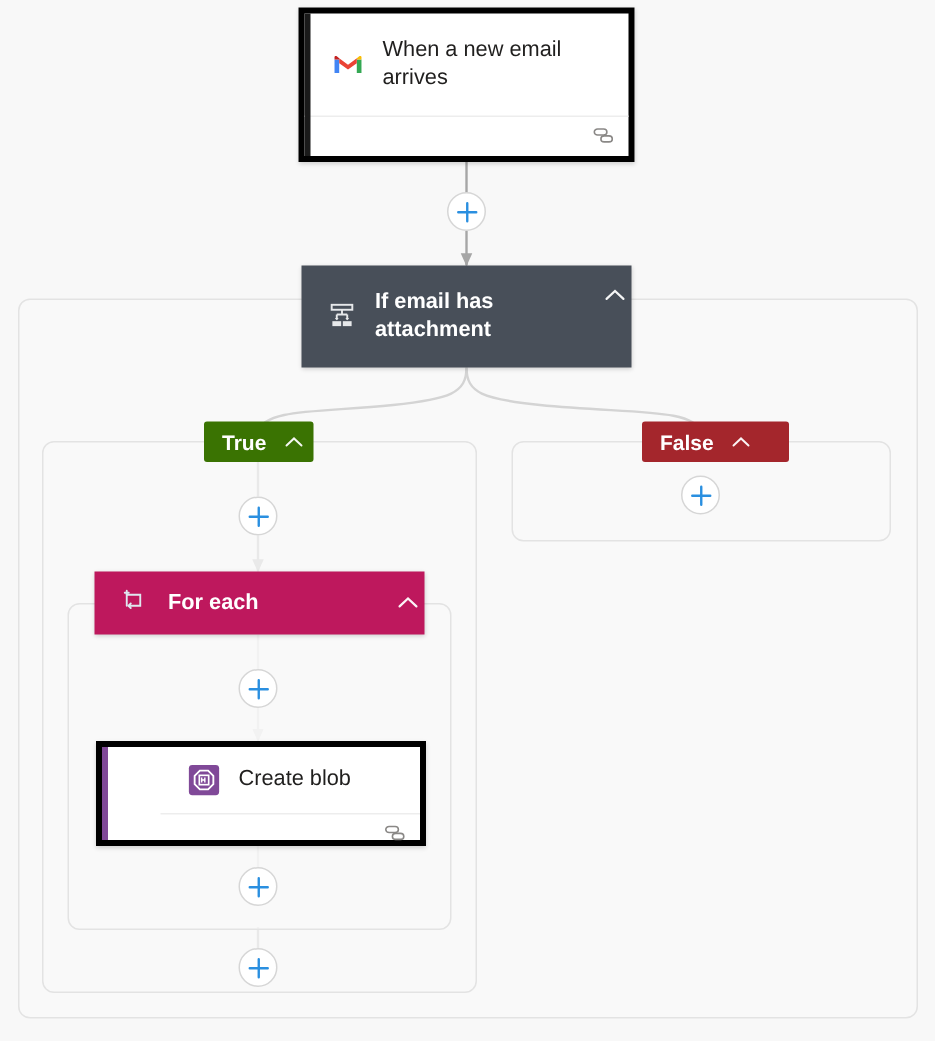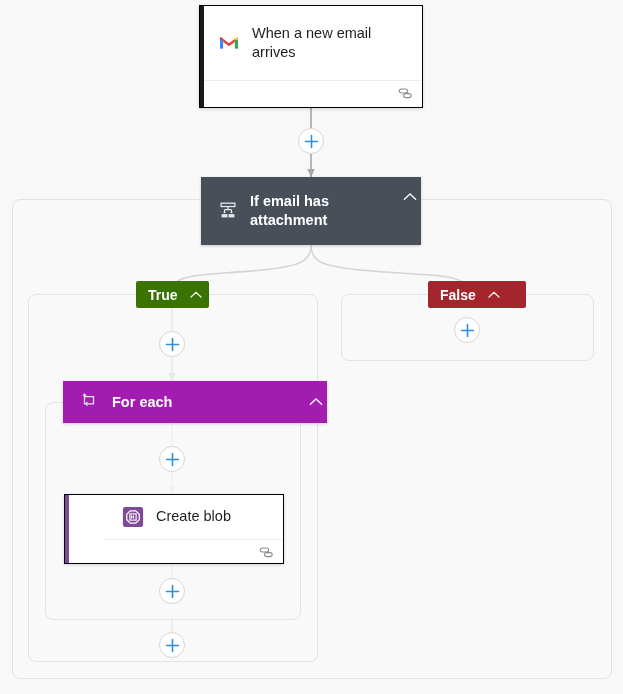--- a/index.html
+++ b/index.html
@@ -26,21 +26,21 @@
     top: 0;
     width: 623px;
     height: 694px;
     pointer-events: none;
   }
 
   
   .card {
     position: absolute;
     background: #ffffff;
-    border: 1px solid #000000;
+    border: 4px solid #000000;
     box-shadow: 0 1px 3px rgba(0,0,0,0.16);
     box-sizing: border-box;
     display: flex;
     flex-direction: column;
   }
   .card .accent {
     position: absolute;
     left: 0;
     top: 0;
     bottom: 0;
@@ -261,21 +261,21 @@
       <path d="M8 1.6 L8 14.4 M1.6 8 L14.4 8" stroke="#2a8fe0" stroke-width="1.7" stroke-linecap="round"></path>
     </svg>
   </div>
 
   <div class="plus" style="left:159px; top:331px;">
     <svg viewBox="0 0 16 16" xmlns="http://www.w3.org/2000/svg">
       <path d="M8 1.6 L8 14.4 M1.6 8 L14.4 8" stroke="#2a8fe0" stroke-width="1.7" stroke-linecap="round"></path>
     </svg>
   </div>
 
-  <div class="node-header" style="left:63px; top:381px; width:264px; height:42px; background:#a21caf;">
+  <div class="node-header" style="left:63px; top:381px; width:220px; height:42px; background:#be185d;">
     <span class="node-icon">
       <svg viewBox="0 0 24 24" width="20" height="20" xmlns="http://www.w3.org/2000/svg" fill="none" stroke="#dfe7ef" stroke-width="1.5" stroke-linecap="round">
         <path d="M6.6 6.6 L17.4 6.6 L17.4 15.4 L8.2 15.4"></path>
         <path d="M6.6 6.6 L6.6 15.4"></path>
         <path d="M5.0 5.0 L8.2 5.0 M6.6 3.4 L6.6 6.6"></path>
         <path d="M9.8 13.6 L8.0 15.4 L9.8 17.2"></path>
       </svg>
     </span>
     <span class="nh-title">For each</span>
     <span class="chev">

